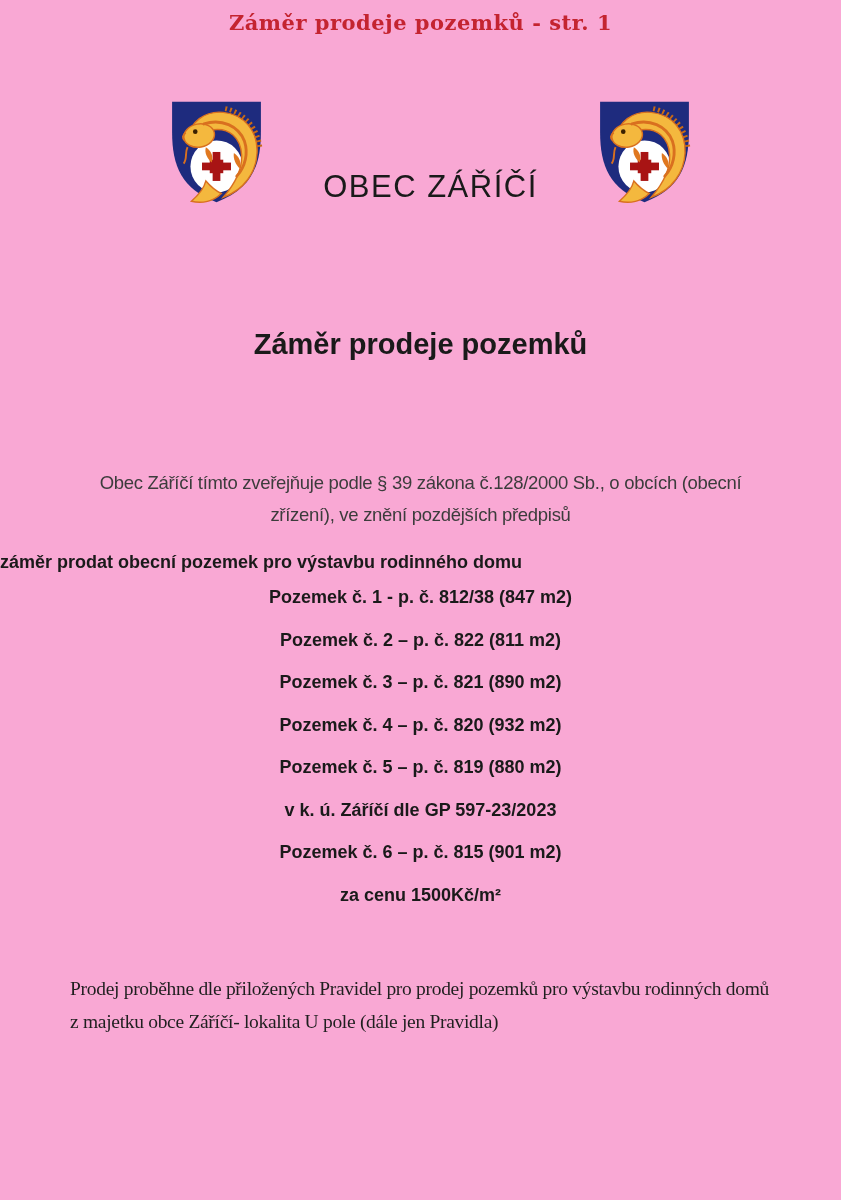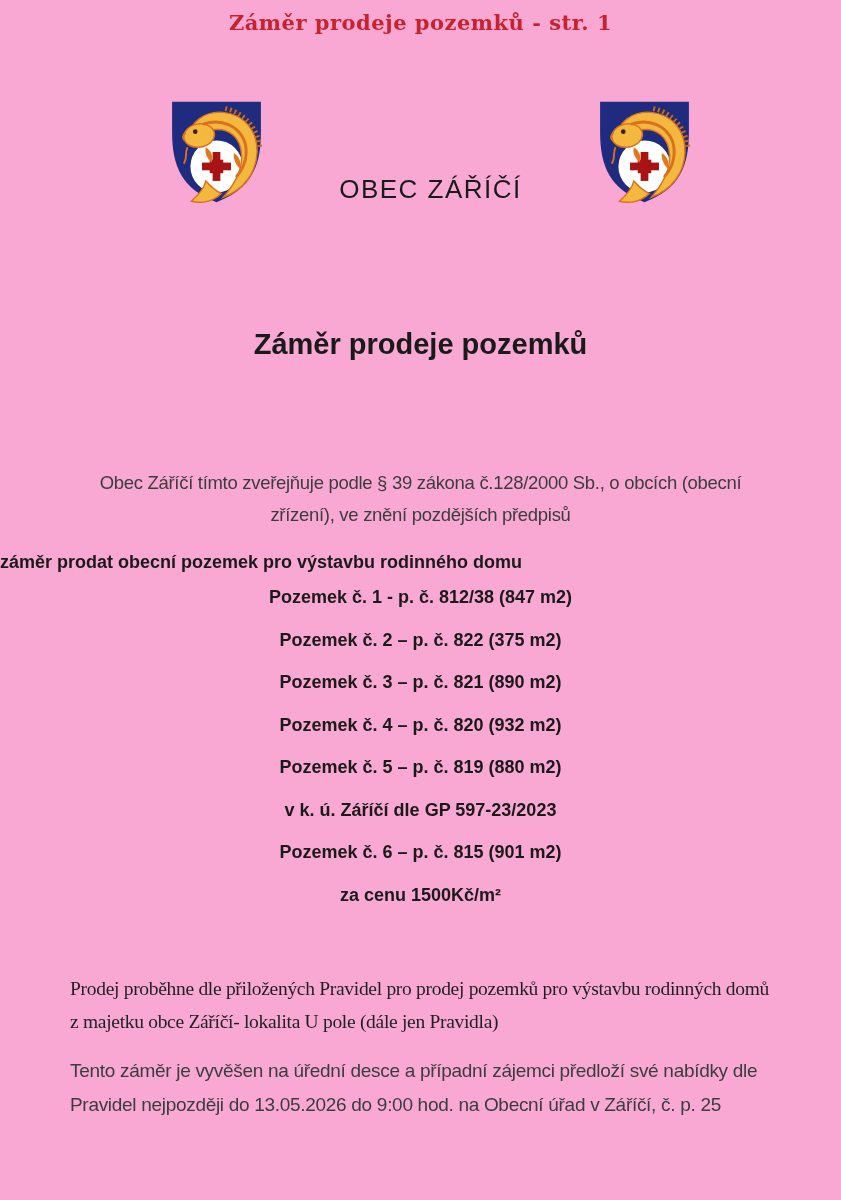--- a/index.html
+++ b/index.html
@@ -22,21 +22,21 @@
   }
   .crest-row {
     margin: 59px 143px 0 163px;
     display: flex;
     justify-content: space-between;
     align-items: flex-end;
   }
   .crest { display: block; width: 107px; height: 112px; }
   .crest svg { display: block; }
   .org-name {
-    font-size: 26px;
+    font-size: 31px;
     letter-spacing: 1.5px;
     color: #1a1a1a;
     padding-bottom: 2px;
   }
   .doc-title {
     margin: 119px 0 0 0;
     text-align: center;
     font-size: 29px;
     line-height: 36px;
     font-weight: bold;
@@ -142,26 +142,25 @@
   </div>
 
   <h1 class="doc-title">Záměr prodeje pozemků</h1>
 
   <p class="intro" style="color: rgb(60, 60, 60);">Obec Záříčí tímto zveřejňuje podle § 39  zákona č.128/2000 Sb., o obcích (obecní zřízení), ve znění pozdějších předpisů</p>
 
   <div class="subtitle">záměr prodat obecní pozemek pro výstavbu rodinného domu</div>
 
   <div class="plot-list">
     <div class="plot-line">Pozemek č. 1 - p. č. 812/38  (847 m2)</div>
-    <div class="plot-line">Pozemek č. 2 – p. č. 822 (375 m2)</div>
+    <div class="plot-line">Pozemek č. 2 – p. č. 822 (811 m2)</div>
     <div class="plot-line">Pozemek č. 3 – p. č. 821 (890 m2)</div>
     <div class="plot-line">Pozemek č. 4 – p. č. 820 (932 m2)</div>
     <div class="plot-line">Pozemek č. 5 – p. č. 819 (880 m2)</div>
     <div class="plot-line">v k. ú. Záříčí dle GP 597-23/2023</div>
     <div class="plot-line">Pozemek č. 6 – p. č. 815 (901 m2)</div>
     <div class="plot-line">za cenu 1500Kč/m²</div>
   </div>
 
   <p class="para-serif">Prodej proběhne dle přiložených Pravidel pro prodej pozemků pro výstavbu rodinných domů z majetku obce Záříčí- lokalita U pole (dále jen Pravidla)</p>
 
-  <p class="para-sans" style="color: rgb(60, 60, 60);">Tento záměr je vyvěšen na úřední desce a případní zájemci předloží své nabídky dle Pravidel nejpozději do 13.05.2026 do 9:00 hod. na Obecní úřad v Záříčí, č. p. 25</p>
 
 </div>
 
 </body></html>

